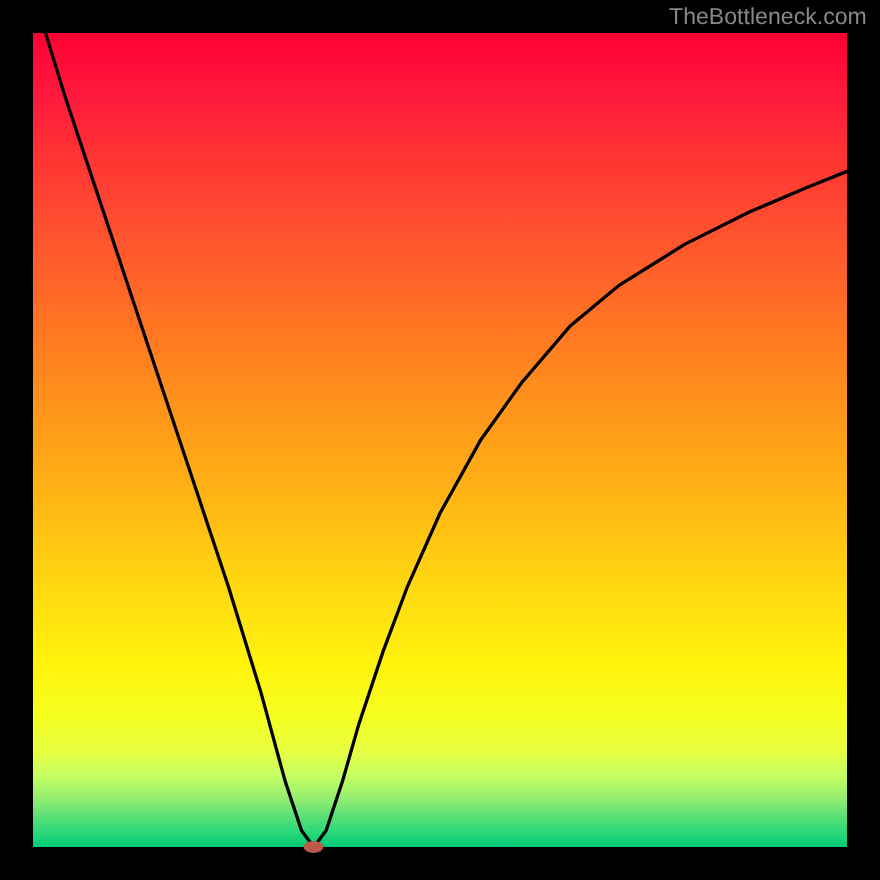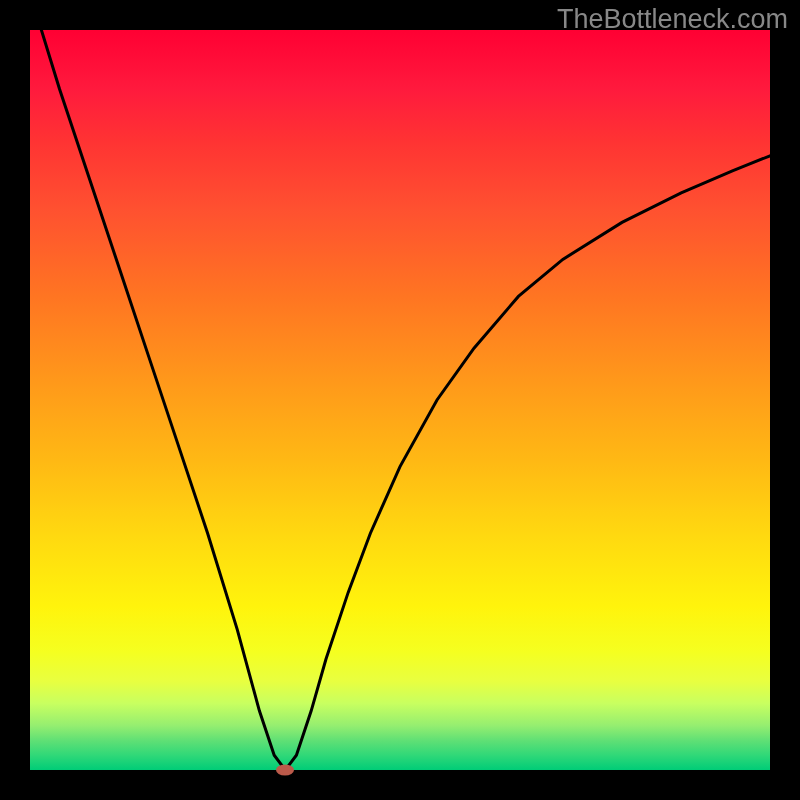--- a/index.html
+++ b/index.html
@@ -4,21 +4,21 @@
 <style>
   * { margin: 0; padding: 0; box-sizing: border-box; }
   html, body { width: 800px; height: 800px; overflow: hidden; }
   body { background: #000; position: relative; font-family: Arial, sans-serif; }
   
   .watermark {
     position: absolute;
     top: 4px;
     right: 12px;
     color: #888;
-    font-size: 27px;
+    font-size: 21px;
     font-weight: 500;
     z-index: 10;
   }
   
   .plot-area {
     position: absolute;
     left: 30px;
     top: 30px;
     width: 740px;
     height: 740px;

